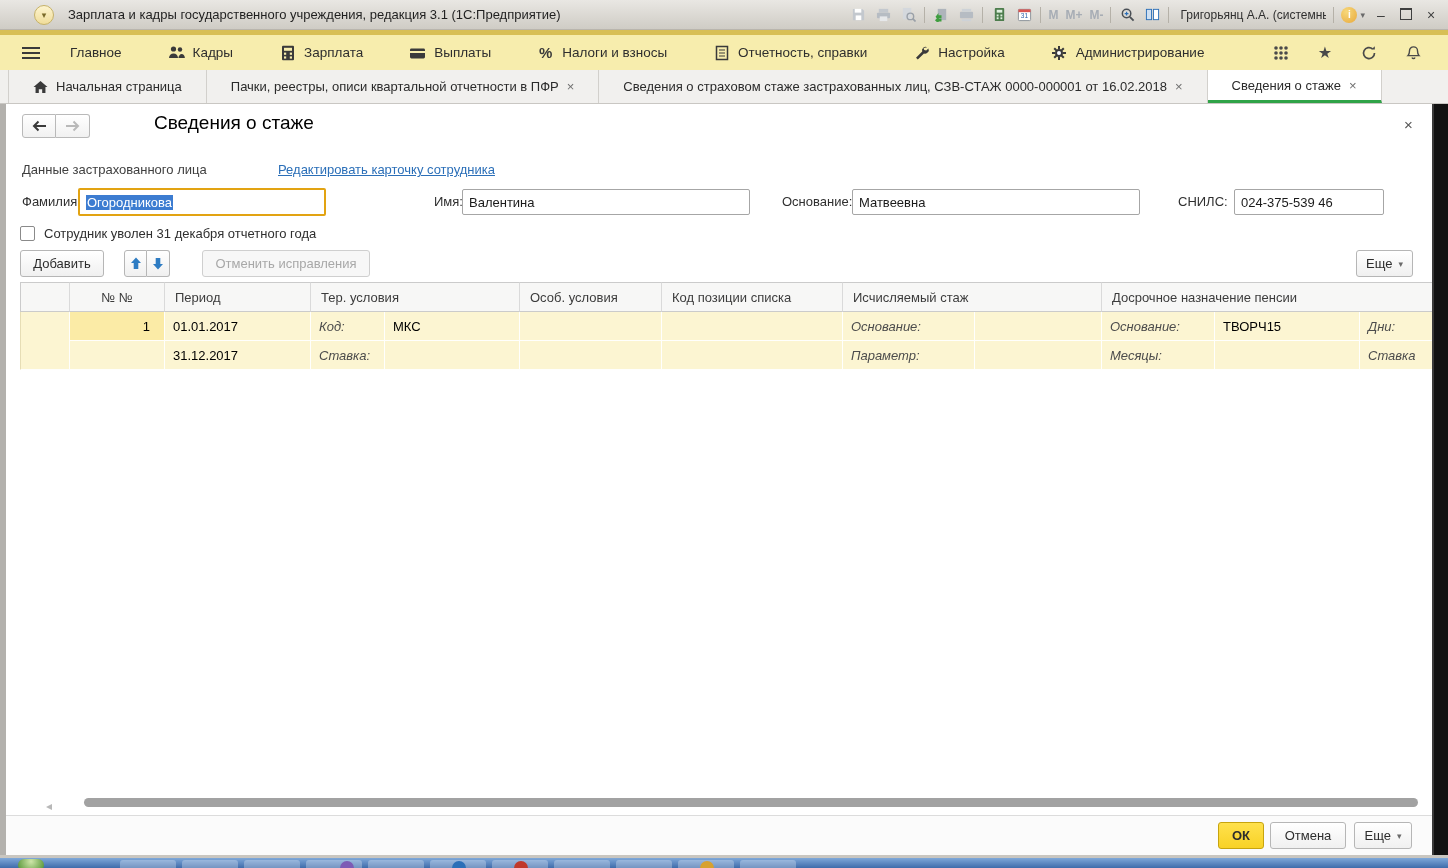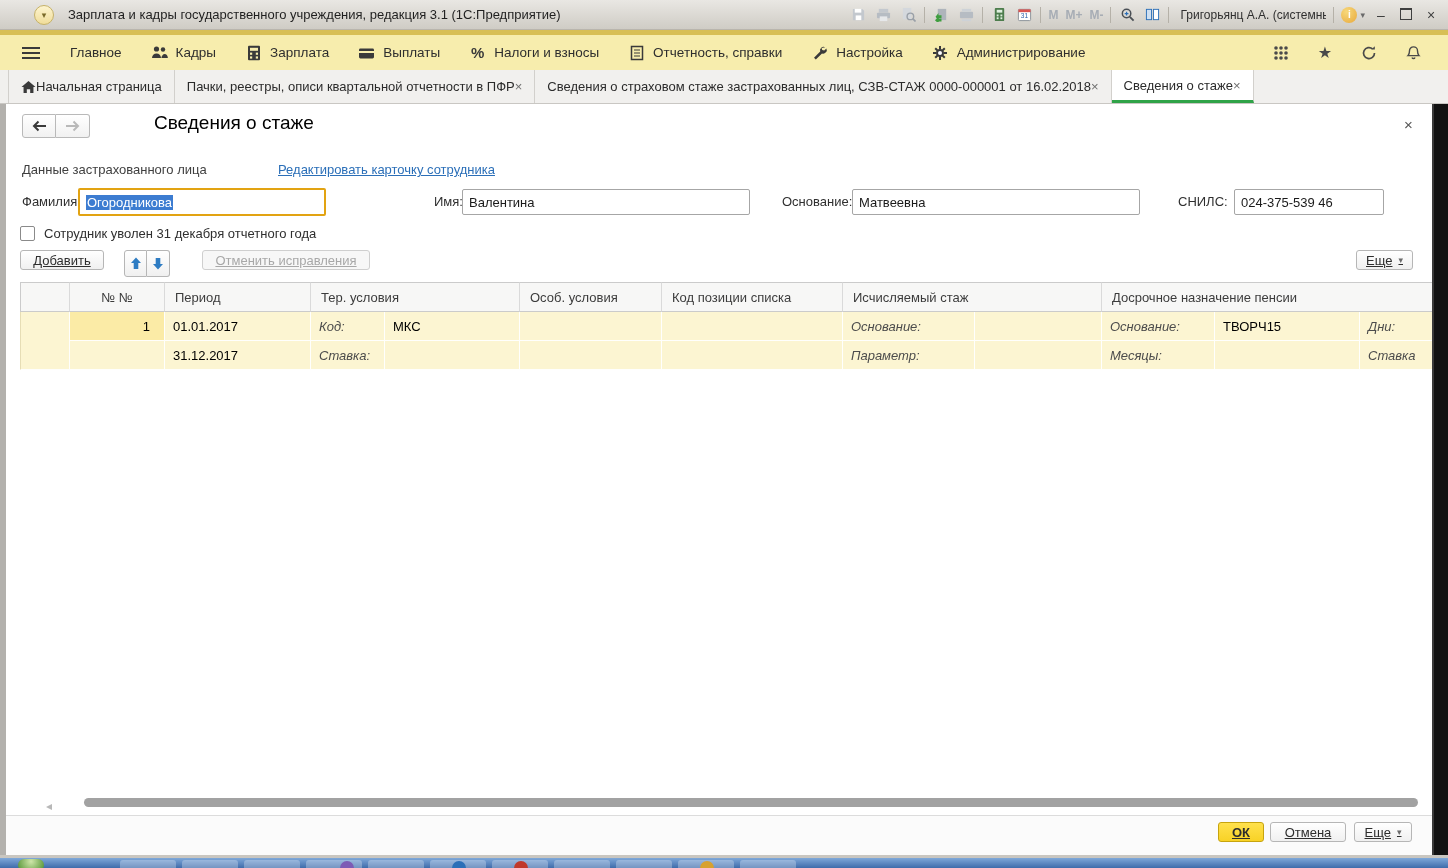--- a/index.html
+++ b/index.html
@@ -21,30 +21,30 @@
   .info-circle{width:16px;height:16px;border-radius:50%;background:radial-gradient(circle at 35% 30%,#f7d87a,#e8a93c);color:#fff;font-size:10px;font-weight:bold;display:flex;align-items:center;justify-content:center;}
   .caret{color:#6a6a6a;font-size:9px;}
   .winbtn{color:#3f3f3f;font-size:14px;width:18px;text-align:center;}
   .maxbox{width:10px;height:9px;border:1px solid #3f3f3f;border-top:2px solid #3f3f3f;display:inline-block;}
 
   
   .menubar{left:0;top:30px;width:1448px;height:40px;background:#f7edad;border-top:5px solid #d8bf55;box-sizing:border-box;display:flex;align-items:center;}
   .hamburger{margin-left:22px;width:18px;height:12px;position:relative;}
   .hamburger i{position:absolute;left:0;width:18px;height:2.5px;background:#3a3a3a;}
   .hamburger i:nth-child(1){top:0;} .hamburger i:nth-child(2){top:5px;} .hamburger i:nth-child(3){top:10px;}
-  .menu-items{display:flex;align-items:center;gap:29px;margin-left:30px;}
+  .menu-items{display:flex;align-items:center;gap:46px;margin-left:30px;}
   .menu-item{display:flex;align-items:center;gap:8px;color:#2e2e2e;font-size:13.5px;}
   .micon{width:17px;height:17px;display:flex;align-items:center;justify-content:center;}
   .pct{font-weight:bold;font-size:15px;color:#3a3a3a;}
   .menu-right{margin-left:auto;display:flex;align-items:center;gap:26px;padding-right:26px;}
   .mi-right{width:18px;height:18px;display:flex;align-items:center;justify-content:center;color:#4a4a4a;font-size:16px;}
 
   
   .tabbar{left:0;top:70px;width:1448px;height:34px;background:#f1f0ee;border-bottom:1px solid #c9c7c3;box-sizing:border-box;display:flex;align-items:stretch;}
-  .tab{display:flex;align-items:center;padding:0 12px;border-right:1px solid #d2d0cc;color:#2b2b2b;white-space:nowrap;box-sizing:border-box;}
+  .tab{display:flex;align-items:center;gap:8px;padding:0 24px;border-right:1px solid #d2d0cc;color:#2b2b2b;white-space:nowrap;box-sizing:border-box;}
   .tab:first-child{border-left:1px solid #d2d0cc;margin-left:8px;}
   .tab .x{color:#6f6f6f;font-size:13px;}
   .tab.active{background:#fff;border-bottom:3px solid #2fa348;}
   .home-ic{width:15px;height:14px;}
 
   
   .leftstrip{left:0;top:104px;width:6px;height:754px;background:#b3b1ad;}
   .content{left:6px;top:104px;width:1426px;height:754px;background:#fff;}
   .blackstrip{left:1432px;top:104px;width:16px;height:754px;background:#121212;border-left:2px solid #3a3a3a;box-sizing:border-box;}
   .bottomframe{left:0;top:855px;width:1448px;height:3px;background:#c9c6c0;}
@@ -60,21 +60,21 @@
   .link{left:272px;top:58px;color:#2b6fb8;text-decoration:underline;}
 
   .flabel{color:#2f2f2f;top:90px;}
   .input{height:26px;border:1px solid #a6a6a6;border-radius:2px;background:#fff;font-family:inherit;font-size:13px;color:#1a1a1a;padding:0 6px;box-sizing:border-box;}
   .input.focus{top:84px;height:28px;border:2px solid #e2a312;display:flex;align-items:center;}
   .sel{background:#3c7cd1;color:#fff;padding:0 1px;}
 
   .cb-box{left:14px;top:122px;width:15px;height:15px;border:1px solid #8a8a8a;border-radius:2px;background:#fff;box-sizing:border-box;}
   .cb-label{left:38px;top:122px;color:#2f2f2f;}
 
-  .btn{height:20px;background:linear-gradient(#ffffff,#f0f0f0);border:1px solid #b6b6b6;border-radius:3px;color:#2d2d2d;font-size:13px;display:flex;align-items:center;justify-content:center;box-sizing:border-box;padding:8px 12px;text-decoration:underline;}
+  .btn{height:27px;background:linear-gradient(#ffffff,#f0f0f0);border:1px solid #b6b6b6;border-radius:3px;color:#2d2d2d;font-size:13px;display:flex;align-items:center;justify-content:center;box-sizing:border-box;padding:8px 12px;}
   .btn.disabled{color:#a8a8a8;border-color:#cfcfcf;background:#f7f7f7;}
   .btn.yellow{background:linear-gradient(#ffe14d,#f8d226);border:1px solid #c7a40e;font-weight:bold;}
   .arrowgrp{left:118px;top:146px;display:flex;}
   .arrbtn{width:23px;height:27px;background:linear-gradient(#fff,#f0f0f0);border:1px solid #b6b6b6;display:flex;align-items:center;justify-content:center;box-sizing:border-box;}
   .arrbtn.up{border-radius:3px 0 0 3px;}
   .arrbtn.down{border-radius:0 3px 3px 0;border-left:none;}
   .more-caret{color:#6a6a6a;font-size:9px;margin-left:6px;}
 
   
   .grid{left:14px;top:178px;width:1412px;display:grid;grid-template-columns:50px 95px 146px 74px 135px 142px 181px 132px 127px 113px 145px 72px;grid-template-rows:30px 29px 29px;}

